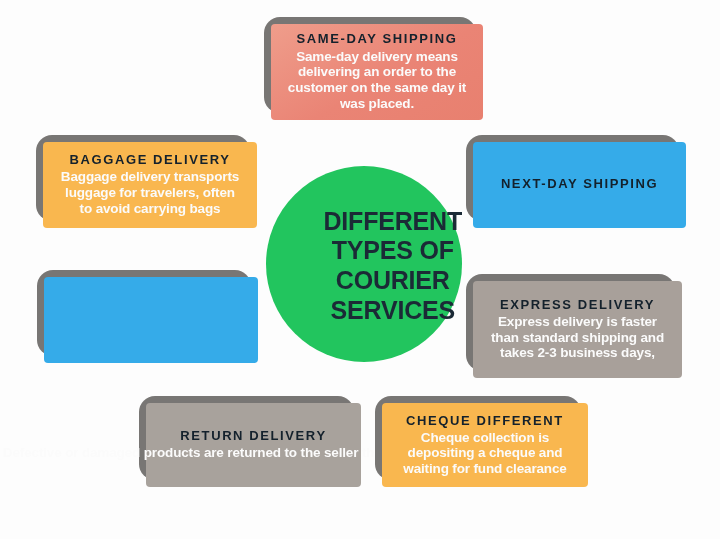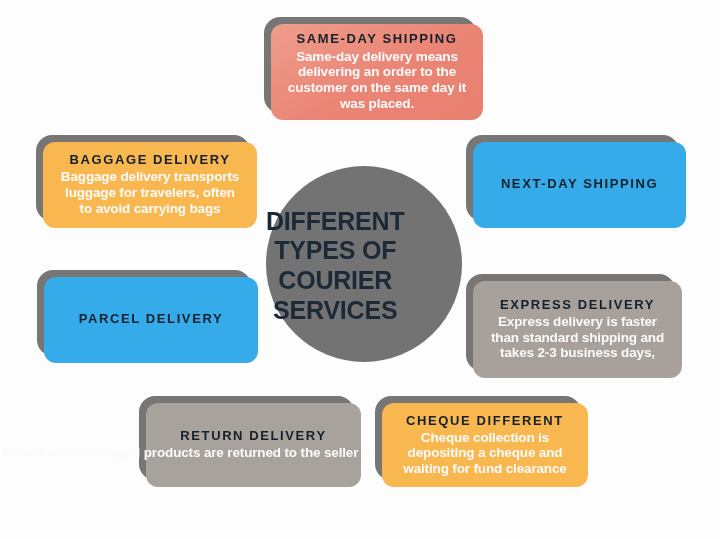--- a/index.html
+++ b/index.html
@@ -11,22 +11,22 @@
     position:relative;
   }
   #canvas{position:absolute;inset:0;width:720px;height:539px;}
 
   
   .center-circle{
     position:absolute;
     left:266px;top:166px;
     width:196px;height:196px;
     border-radius:50%;
-    background:#737373;
-    display:flex;align-items:center;justify-content:flex-start;
+    background:#22c55e;
+    display:flex;align-items:center;justify-content:flex-end;
   }
   .center-title{
     font-size:25px;
     font-weight:bold;
     line-height:1.19;
     color:#1b2a36;
     text-align:center;
     letter-spacing:-0.2px;
     white-space:pre-line;
     transform:translateY(2px);
@@ -42,21 +42,21 @@
     left:-7px;top:-7px;
     width:100%;height:100%;
     border-radius:16px;
     background:#6d6a68;
     opacity:.92;
   }
   .card .body{
     position:absolute;
     left:0;top:0;
     width:100%;height:100%;
-    border-radius:12px;
+    border-radius:4px;
     display:flex;
     flex-direction:column;
     align-items:center;
     justify-content:center;
     padding:5px 4px 6px;
     box-sizing:border-box;
     overflow:visible;
   }
   .card .ttl{
     font-size:13px;
@@ -140,21 +140,20 @@
   <div class="card" id="card-next-day">
     <div class="shadow"></div>
     <div class="body">
       <div class="ttl">NEXT-DAY SHIPPING</div>
     </div>
   </div>
 
   <div class="card" id="card-parcel">
     <div class="shadow"></div>
     <div class="body">
-      <div class="ttl">PARCEL DELIVERY</div>
     </div>
   </div>
 
   <div class="card" id="card-express">
     <div class="shadow"></div>
     <div class="body">
       <div class="ttl">EXPRESS DELIVERY</div>
       <div class="txt">Express delivery is faster
 than standard shipping and
 takes 2-3 business days,</div>

